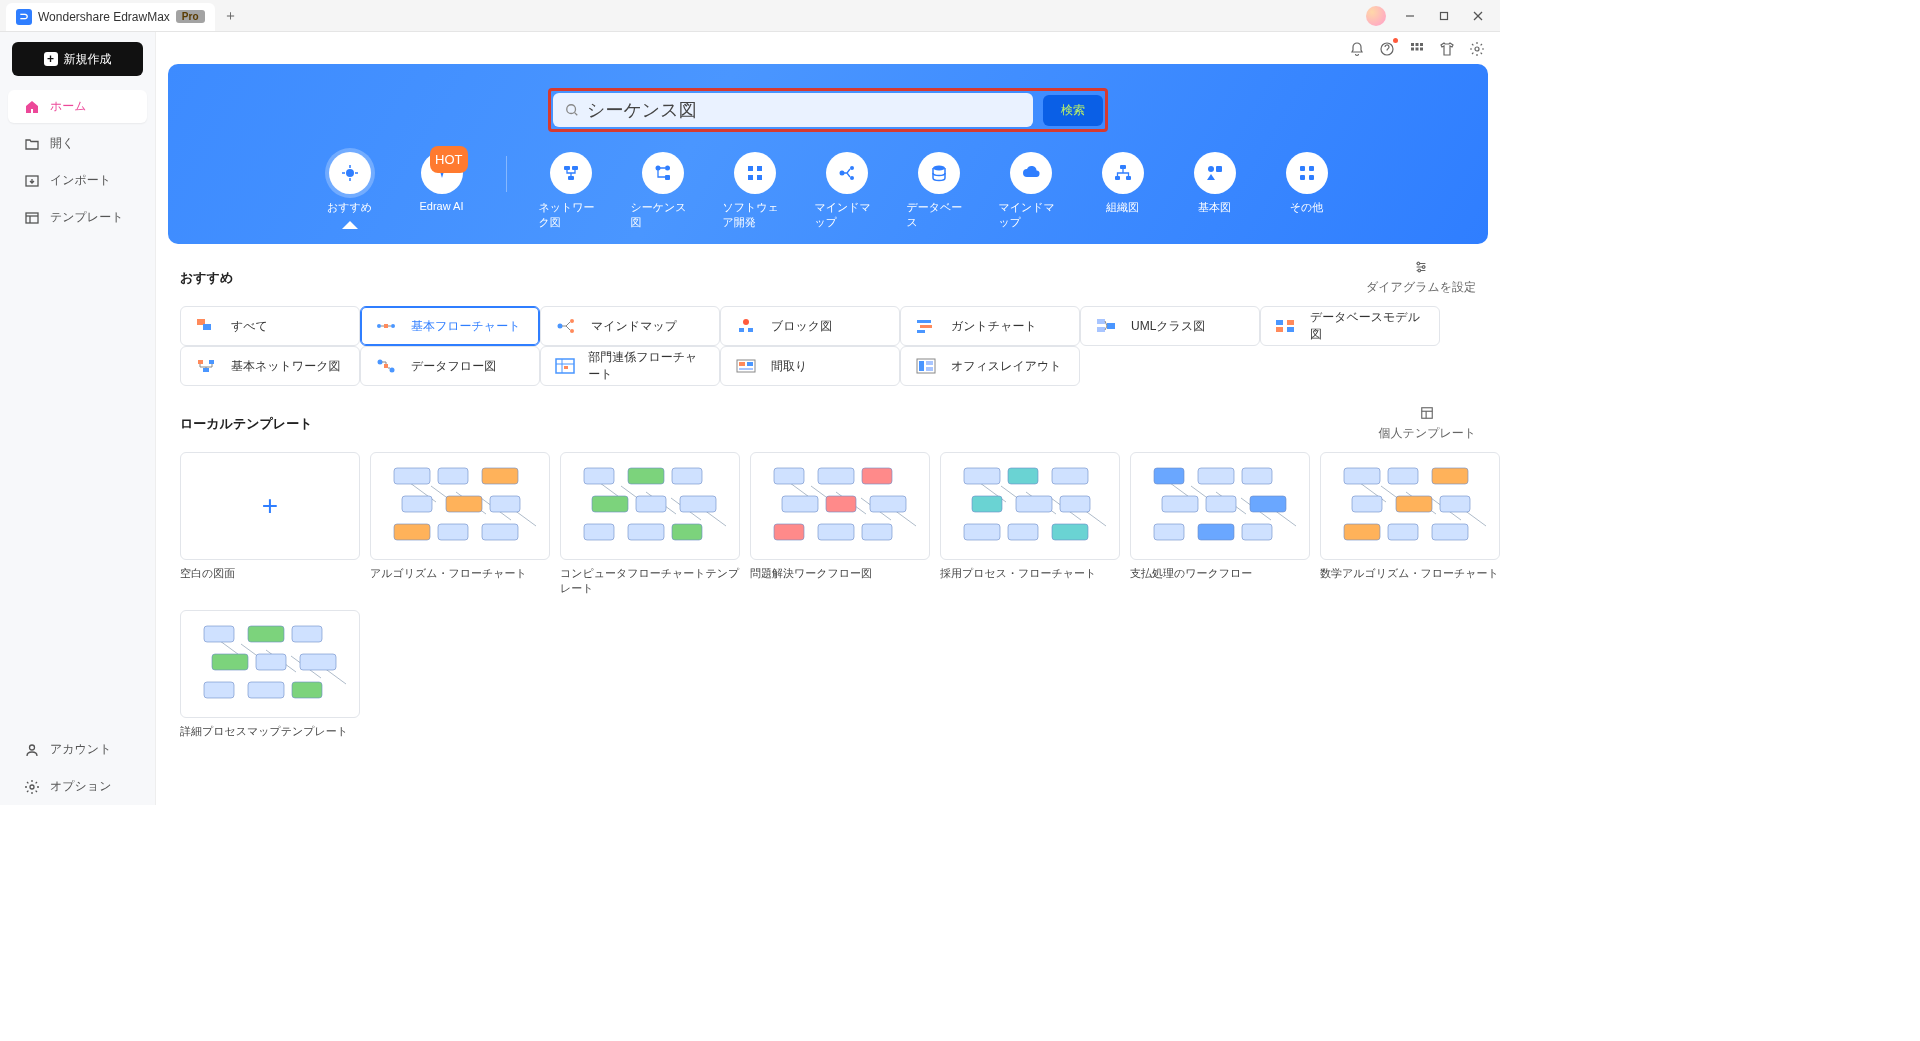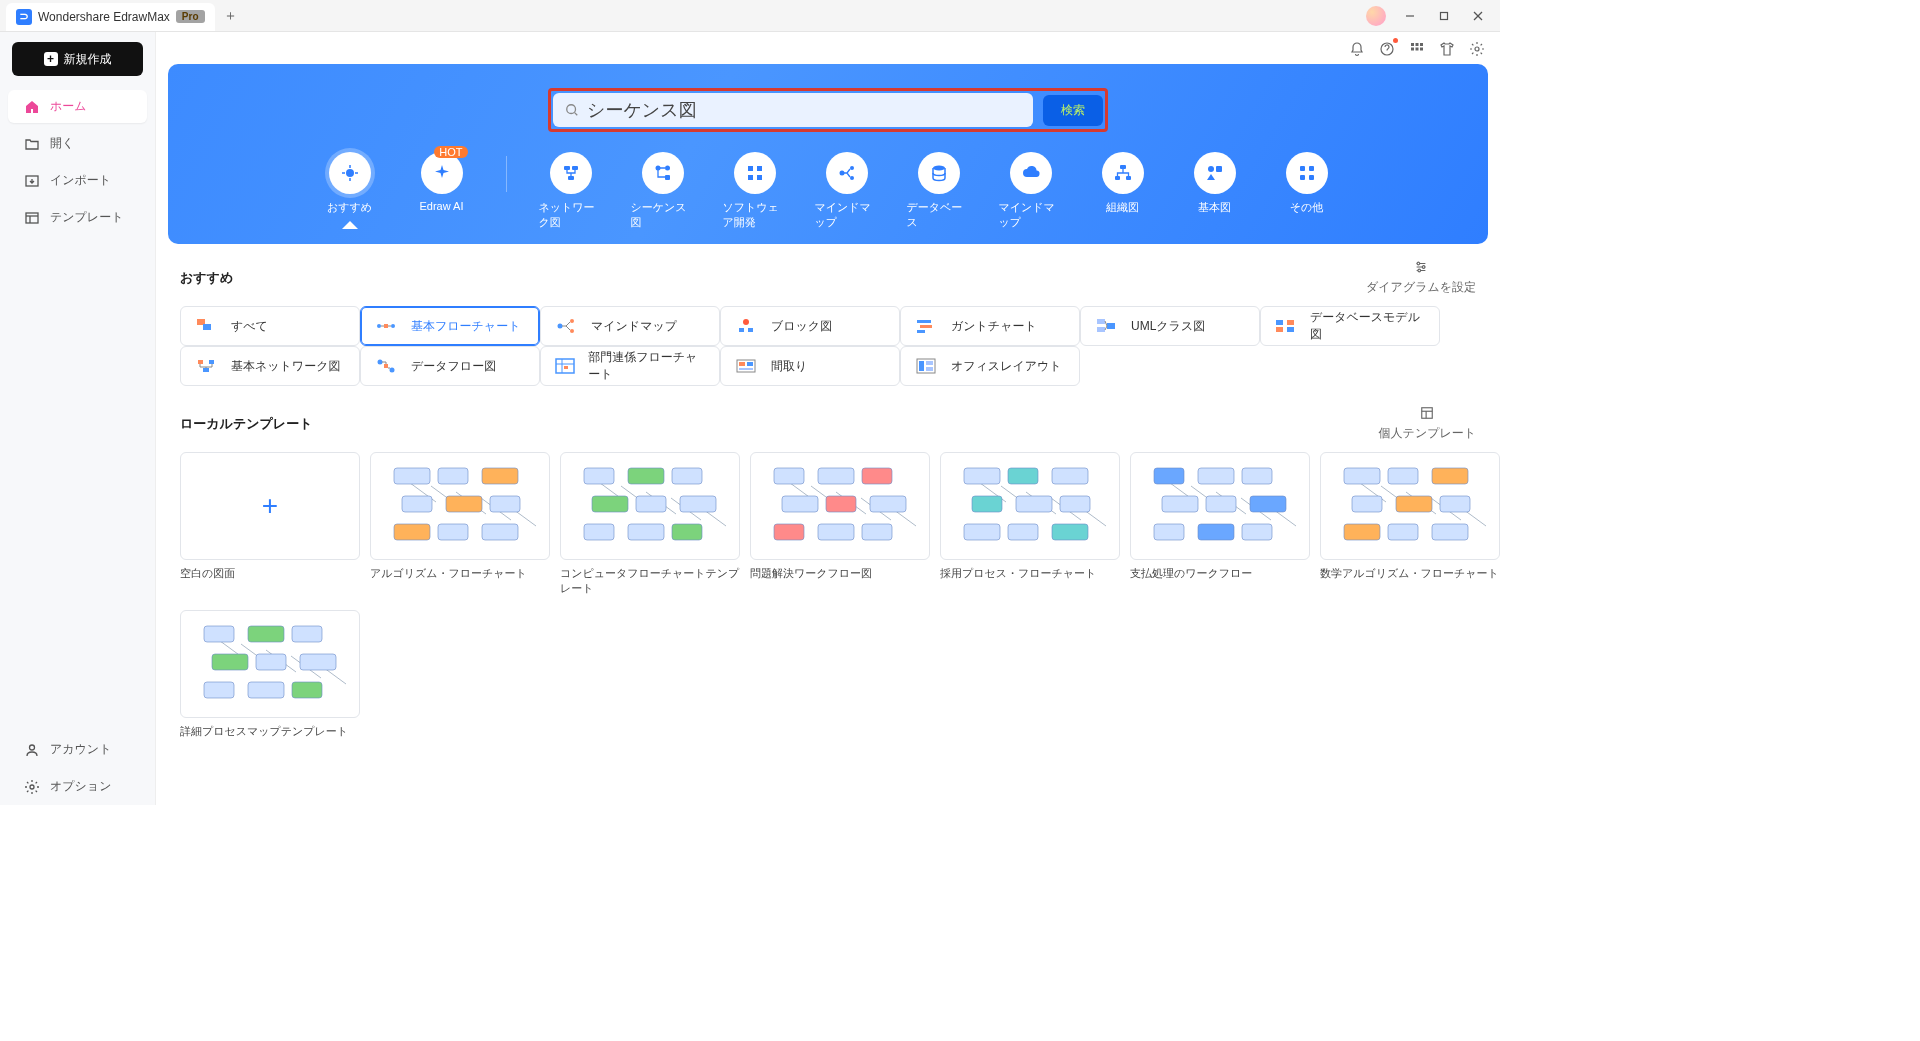--- a/index.html
+++ b/index.html
@@ -33,21 +33,21 @@
 .banner { margin: 32px 12px 0 12px; border-radius: 10px; background: linear-gradient(120deg, #3d8bff 0%, #4a96ff 40%, #2f7eff 100%); padding: 24px 0 0 0; display: flex; flex-direction: column; align-items: center; position: relative; }
 .searchrow { display: flex; align-items: center; gap: 10px; border: 3px solid #d63a2f; padding: 2px; border-radius: 4px; }
 .searchbox { width: 480px; height: 34px; background: #eaf2ff; border-radius: 6px; display: flex; align-items: center; padding: 0 12px; gap: 8px; }
 .searchbox input { border: none; background: transparent; outline: none; flex: 1; font-size: 18px; color: #444; }
 .searchbtn { background: #0a5fe6; color: #bef264; border-radius: 6px; padding: 7px 18px; font-size: 12px; }
 
 .catrow { display: flex; gap: 28px; margin-top: 20px; padding-bottom: 14px; align-items: flex-start; }
 .cat { display: flex; flex-direction: column; align-items: center; gap: 6px; color: #fff; font-size: 11px; width: 64px; position: relative; }
 .cat .circ { width: 42px; height: 42px; border-radius: 50%; background: #fff; display: flex; align-items: center; justify-content: center; color: #2f7eff; }
 .cat.active .circ { border: 2px solid rgba(255,255,255,0.7); box-shadow: 0 0 0 4px rgba(255,255,255,0.25); }
-.cat .badge { position: absolute; top: -6px; right: 6px; background: #ff7a2f; color: #fff; font-size: 11px; padding: 0 5px; border-radius: 8px; margin-left: 28px; }
+.cat .badge { position: absolute; top: -6px; right: 6px; background: #ff7a2f; color: #fff; font-size: 13px; padding: 6px 5px; border-radius: 8px; margin-left: 28px; }
 .catsep { width: 1px; height: 36px; background: rgba(255,255,255,0.35); margin: 4px 4px 0; }
 .cat.active::after { content: ""; position: absolute; bottom: -14px; border: 8px solid transparent; border-bottom-color: #fff; }
 
 
 .section { padding: 16px 24px 4px; }
 .sechead { display: flex; align-items: center; justify-content: space-between; margin-bottom: 10px; }
 .sechead h3 { font-size: 13px; font-weight: 600; color: #222; }
 .seclink { color: #666; font-size: 12px; display: flex; align-items: center; gap: 5px; flex-direction: column; }
 
 .chipgrid { display: grid; grid-template-columns: repeat(7, 180px); }

